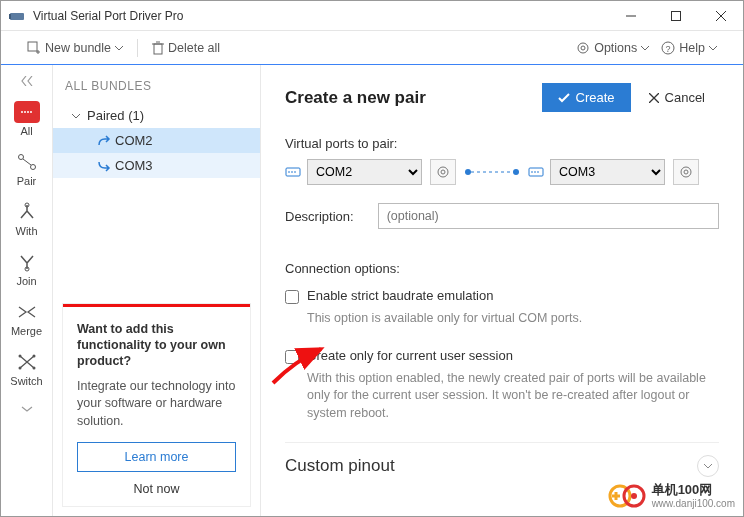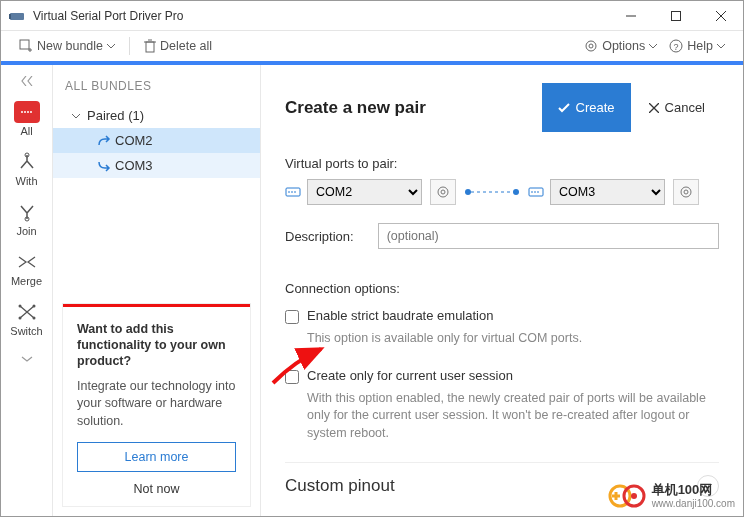--- a/index.html
+++ b/index.html
@@ -6,21 +6,21 @@
 body { width: 744px; height: 517px; background: #fff; border: 1px solid #999; overflow: hidden; position: relative; }
 
 
 .titlebar { height: 30px; display: flex; align-items: center; padding: 0 0 0 8px; border-bottom: 1px solid #e5e5e5; }
 .titlebar .app-icon { width: 16px; height: 12px; margin-right: 8px; }
 .titlebar .title { font-size: 12px; color: #333; flex: 1; }
 .titlebar .win-btn { width: 45px; height: 30px; display: flex; align-items: center; justify-content: center; color: #333; font-size: 14px; }
 .titlebar .win-btn svg { width: 10px; height: 10px; }
 
 
-.toolbar { height: 34px; display: flex; align-items: center; padding: 0 12px; border-bottom: 4px solid #3b82f6; color: #555; font-size: 12.5px; }
+.toolbar { height: 34px; display: flex; align-items: center; padding: 0 20px; border-bottom: 1px solid #3b82f6; color: #555; font-size: 12.5px; }
 .toolbar .tb-btn { display: flex; align-items: center; gap: 4px; padding: 4px 6px; cursor: pointer; }
 .toolbar .sep { width: 1px; height: 18px; background: #ddd; margin: 0 8px; }
 .toolbar .spacer { flex: 1; }
 
 
 .main { display: flex; height: calc(100% - 64px); }
 
 
 .iconstrip { width: 52px; border-right: 1px solid #e8e8e8; display: flex; flex-direction: column; align-items: center; padding-top: 4px; }
 .iconstrip .item { width: 100%; padding: 8px 0 6px 0; display: flex; flex-direction: column; align-items: center; gap: 2px; font-size: 11px; color: #444; cursor: pointer; }
@@ -41,21 +41,21 @@
 .promo { margin: auto 10px 10px 10px; border-top: 3px solid #e11; padding: 14px 14px 0 14px; font-size: 12.5px; color: #333; box-shadow: 0 0 0 1px #eee; }
 .promo .pt { font-weight: 700; margin-bottom: 8px; line-height: 1.3; }
 .promo .pd { color: #555; line-height: 1.4; margin-bottom: 12px; }
 .promo .btn { display: block; text-align: center; border: 1px solid #2b7cd3; color: #2b7cd3; padding: 7px 0; font-size: 12.5px; cursor: pointer; }
 .promo .link { display: block; text-align: center; padding: 10px 0; color: #333; cursor: pointer; }
 
 
 .content { flex: 1; padding: 18px 24px 0 24px; overflow: hidden; position: relative; }
 .content .header { display: flex; align-items: center; margin-bottom: 24px; }
 .content .header h1 { font-size: 17px; font-weight: 600; color: #222; flex: 1; }
-.btn-create { background: #2b7cd3; color: #fff; border: none; padding: 17px 16px; font-size: 13px; display: flex; align-items: center; gap: 6px; cursor: pointer; }
+.btn-create { background: #2b7cd3; color: #fff; border: none; padding: 7px 16px; font-size: 13px; display: flex; align-items: center; gap: 6px; cursor: pointer; }
 .btn-cancel { background: none; border: none; padding: 7px 14px; font-size: 13px; color: #333; display: flex; align-items: center; gap: 6px; cursor: pointer; margin-left: 4px; }
 
 .lbl { font-size: 13px; color: #333; margin-bottom: 8px; }
 .portrow { display: flex; align-items: center; gap: 8px; margin-bottom: 18px; }
 .portsel { display: flex; align-items: center; gap: 6px; }
 .portsel select { width: 115px; height: 26px; border: 1px solid #bbb; font-size: 12.5px; padding: 0 4px; }
 .port-ic { color: #2b7cd3; }
 .gear-btn { width: 26px; height: 26px; border: 1px solid #ccc; display: flex; align-items: center; justify-content: center; background: #f7f7f7; cursor: pointer; }
 .connector { flex: 0 0 56px; display: flex; align-items: center; justify-content: center; }
 
@@ -165,20 +165,30 @@
       <div class="ic ic-all">
           <svg width="22" height="16">
             <rect x="2" y="2" width="18" height="12" rx="2" fill="#e03131"></rect>
             <circle cx="6" cy="8" r="1" fill="#fff"></circle>
             <circle cx="9" cy="8" r="1" fill="#fff"></circle>
             <circle cx="12" cy="8" r="1" fill="#fff"></circle>
             <circle cx="15" cy="8" r="1" fill="#fff"></circle>
           </svg>
         </div>
       <span>All</span>
+    </div>
+    <div class="item">
+      <div class="ic">
+          <svg width="22" height="20">
+            <circle cx="5" cy="5" r="2.5" fill="none" stroke="#555"></circle>
+            <circle cx="17" cy="15" r="2.5" fill="none" stroke="#555"></circle>
+            <path d="M7 7 Q11 10 15 13" fill="none" stroke="#555"></path>
+          </svg>
+        </div>
+      <span>Pair</span>
     </div>
     <div class="item">
       <div class="ic">
           <svg width="22" height="20">
             <path d="M11 3 L11 9 M11 9 L5 16 M11 9 L17 16" fill="none" stroke="#555" stroke-width="1.5"></path>
             <circle cx="11" cy="3" r="2" fill="none" stroke="#555"></circle>
           </svg>
         </div>
       <span>With</span>
     </div>

